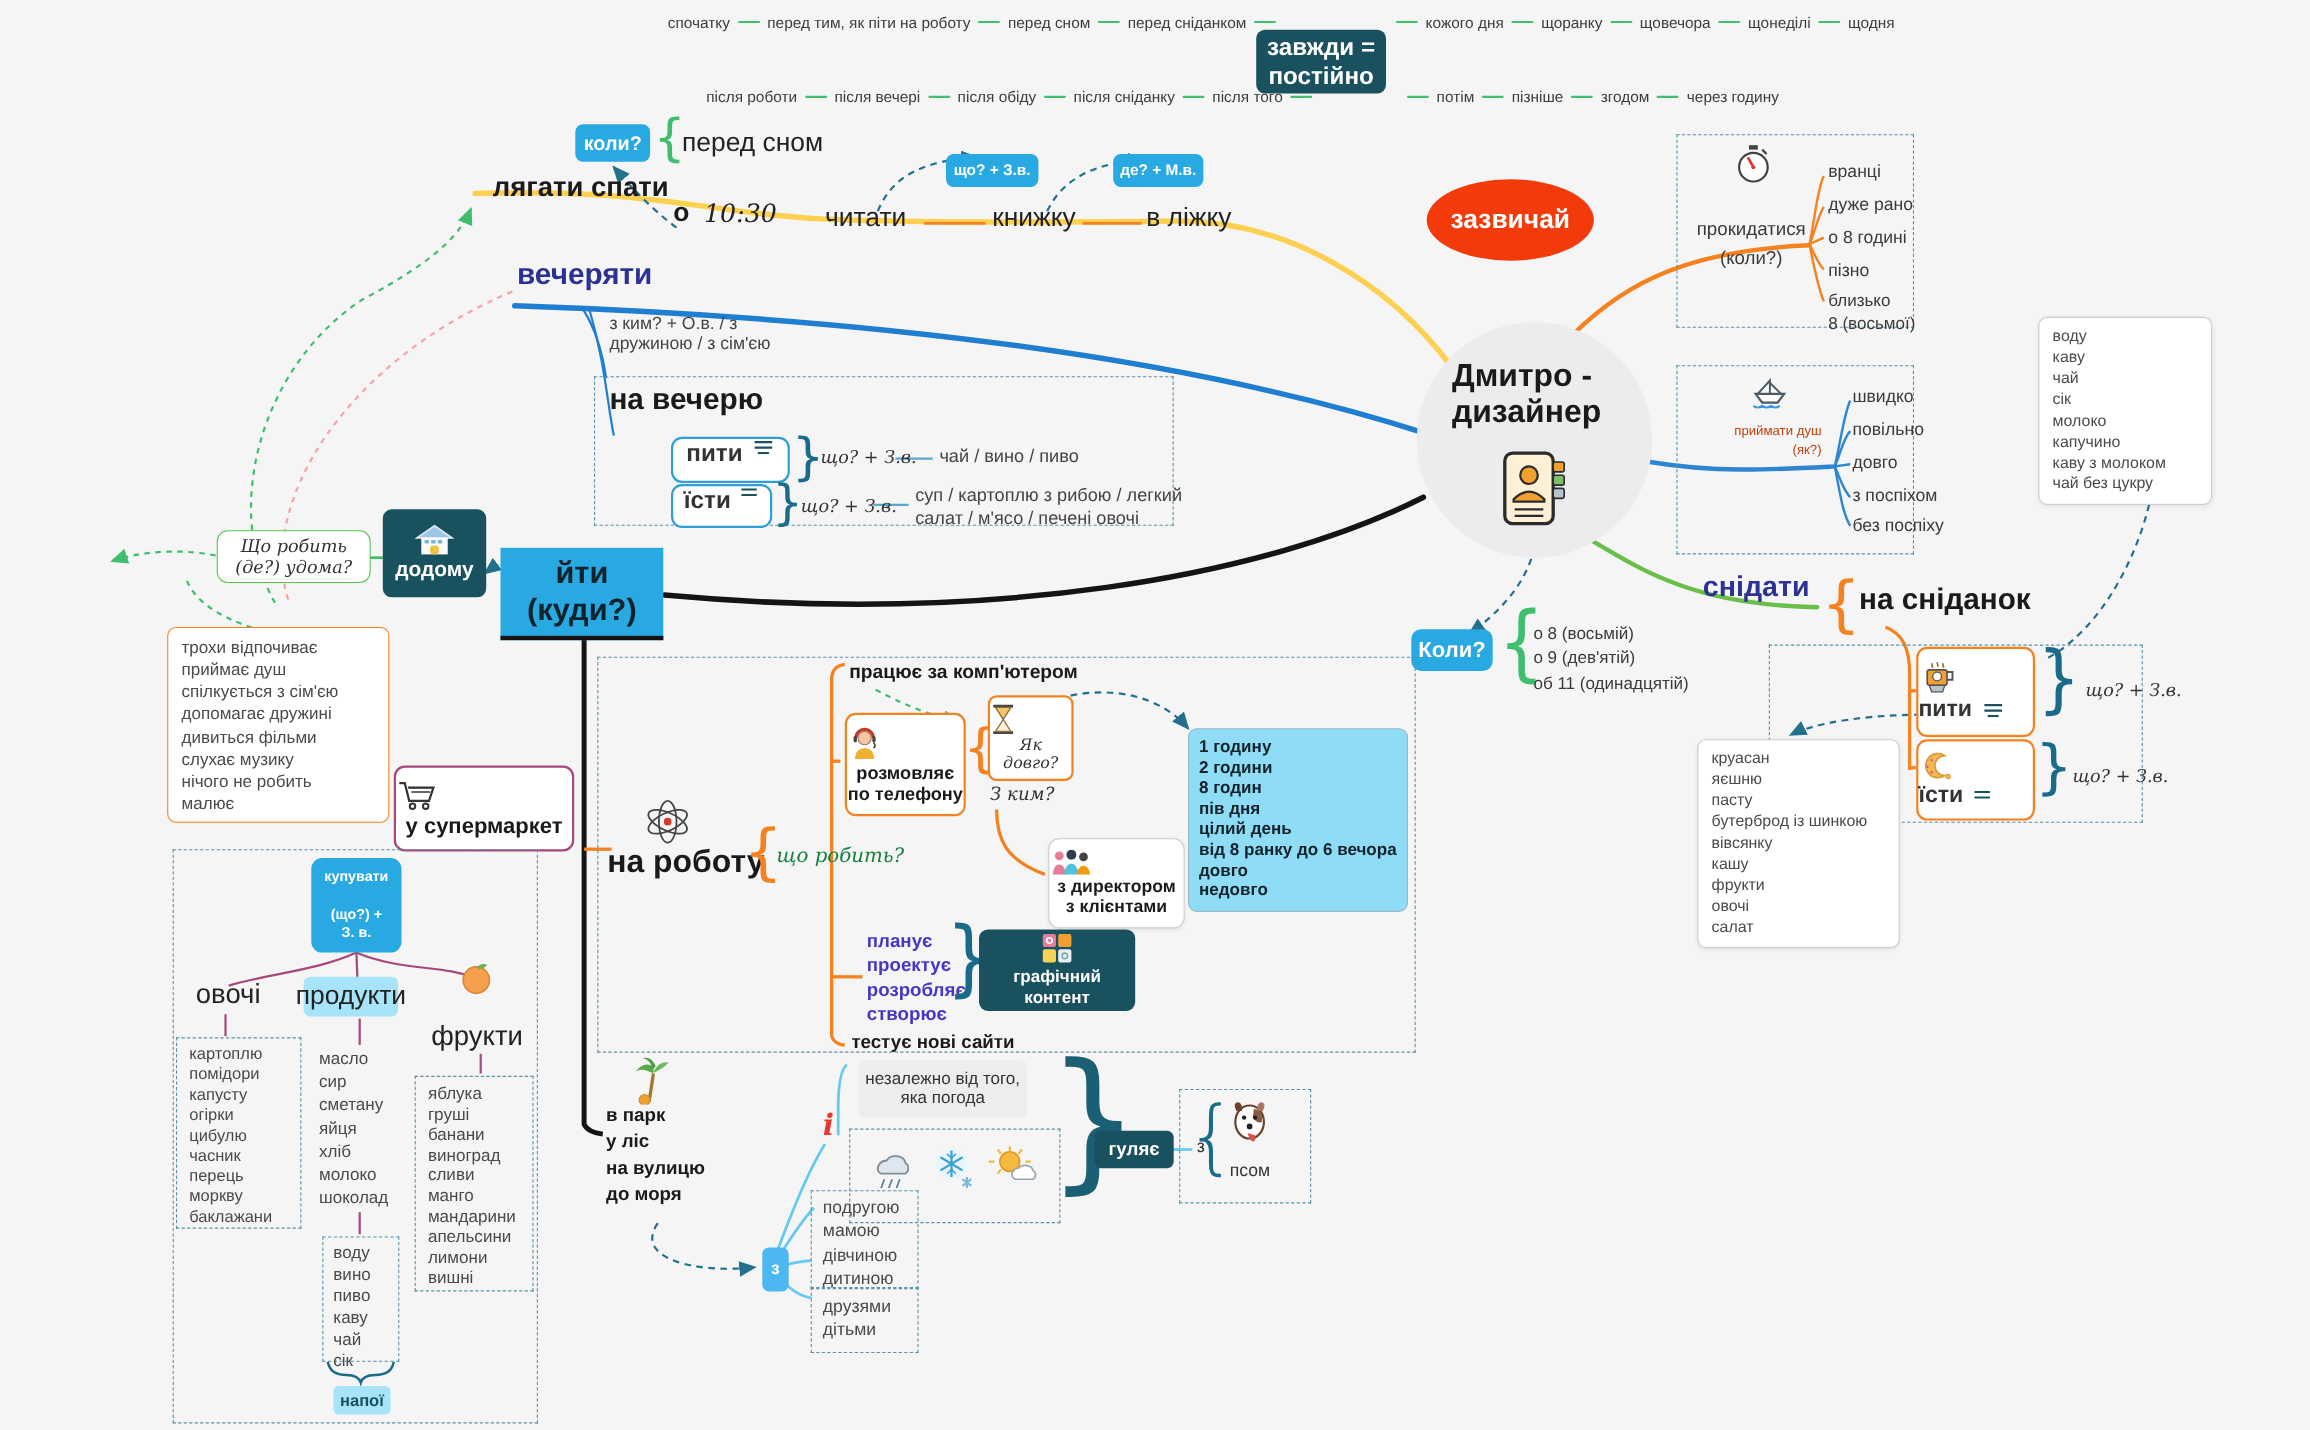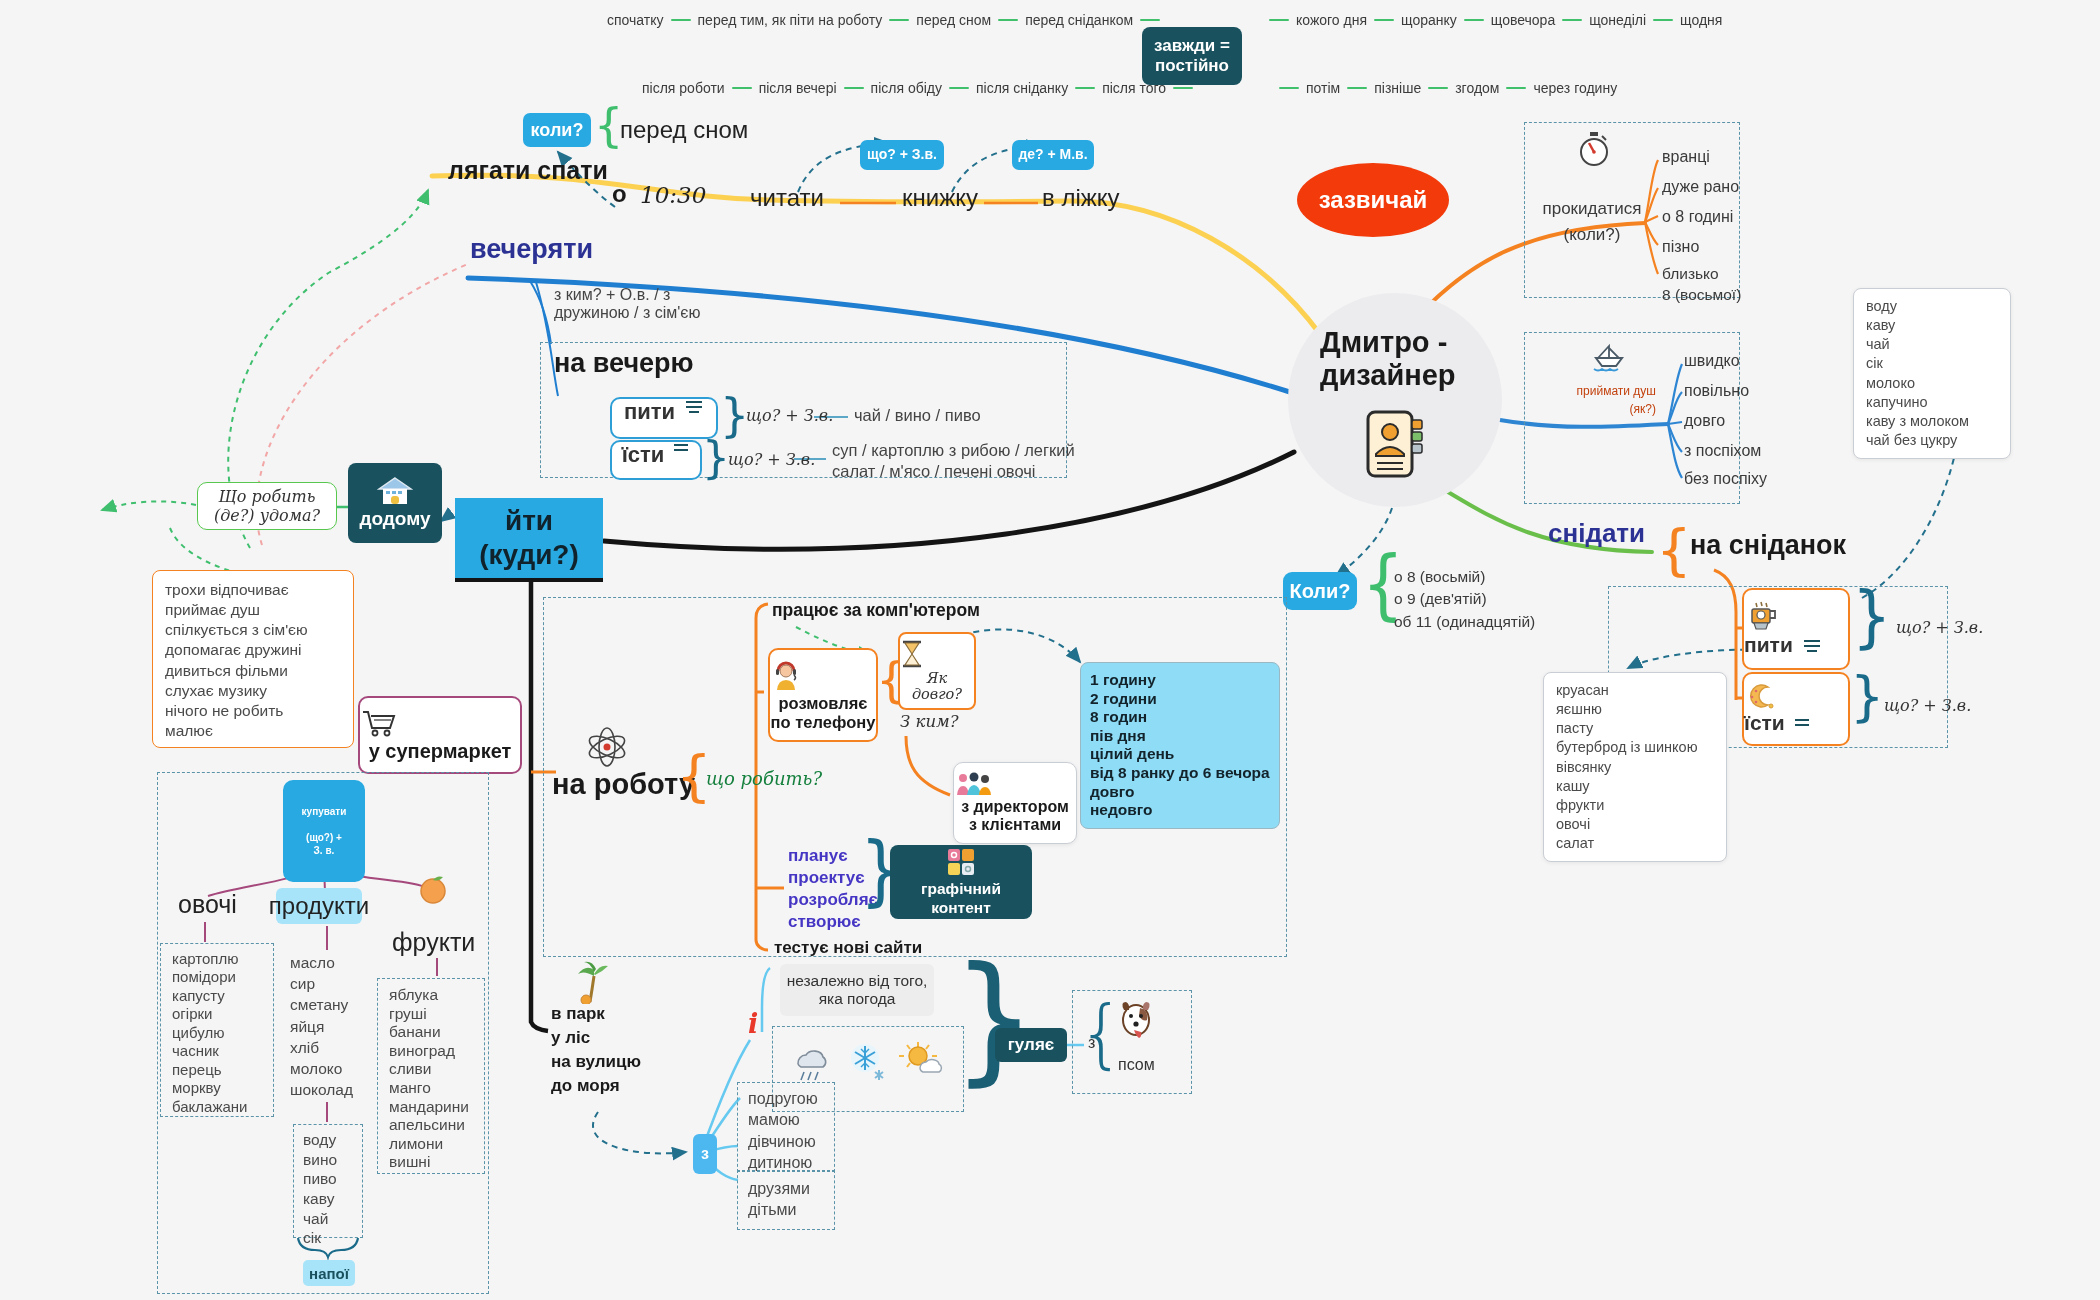--- a/index.html
+++ b/index.html
@@ -132,21 +132,21 @@
 <div class="trow" style="left:607px;top:12px">
   <span data-bind="top.row1_left.0">спочатку</span>
     <span class="sep"></span>
   <span data-bind="top.row1_left.1">перед тим, як піти на роботу</span>
     <span class="sep"></span>
   <span data-bind="top.row1_left.2">перед сном</span>
     <span class="sep"></span>
   <span data-bind="top.row1_left.3">перед сніданком</span>
     <span class="sep"></span>
 </div>
-<div class="tealbox" style="left:1142px;top:27px;width:100px;height:58px;font-size:17px" data-bind="top.always_box">завжди =
+<div class="tealbox" style="left:1142px;top:27px;width:118px;height:58px;font-size:22px" data-bind="top.always_box">завжди =
 постійно</div>
 <div class="trow" style="left:1262px;top:12px">
   <span class="sep"></span>
   <span data-bind="top.row1_right.0">кожого дня</span>
     <span class="sep"></span>
   <span data-bind="top.row1_right.1">щоранку</span>
     <span class="sep"></span>
   <span data-bind="top.row1_right.2">щовечора</span>
     <span class="sep"></span>
   <span data-bind="top.row1_right.3">щонеділі</span>
@@ -372,21 +372,21 @@
   <svg width="40" height="30">
     <path d="M3,4 h5 l4,16 h18 l4,-12 h-23" fill="none" stroke="#333" stroke-width="2"></path>
     <line x1="13" y1="8" x2="32" y2="8" stroke="#333" stroke-width="1.2"></line>
       <line x1="14" y1="12" x2="31" y2="12" stroke="#333" stroke-width="1.2"></line>
     <circle cx="15" cy="25" r="2.5" fill="none" stroke="#333" stroke-width="1.8"></circle>
     <circle cx="27" cy="25" r="2.5" fill="none" stroke="#333" stroke-width="1.8"></circle>
   </svg>
   <span style="font-size:20px;color:#1a1a1a" data-bind="supermarket.label">у супермаркет</span>
 </div>
 <div class="dashed" style="left:157px;top:772px;width:330px;height:520px"></div>
-<div class="badge" style="left:283px;top:780px;width:82px;height:102px;font-size:10px;border-radius:10px;line-height:1.3" data-bind="supermarket.buy_badge">купувати
+<div class="badge" style="left:283px;top:780px;width:82px;height:86px;font-size:13px;border-radius:10px;line-height:1.3" data-bind="supermarket.buy_badge">купувати
 
 (що?) +
 З. в.</div>
 <div class="abs" style="left:178px;top:890px;font-size:25px;color:#222" data-bind="supermarket.vegetables_label">овочі</div>
 <div class="abs" style="left:276px;top:888px;width:86px;height:36px;background:#a8e4f9;border-radius:6px;
      display:flex;align-items:center;justify-content:center;font-size:24px;color:#222" data-bind="supermarket.groceries_label">продукти</div>
 <svg class="abs" style="left:418px;top:874px" width="30" height="30">
   <circle cx="15" cy="17" r="12" fill="#f5a04c" stroke="#d9883a" stroke-width="1.5"></circle>
   <path d="M15,6 Q19,1 25,3 Q21,8 15,6" fill="#6ab04c"></path>
 </svg>

